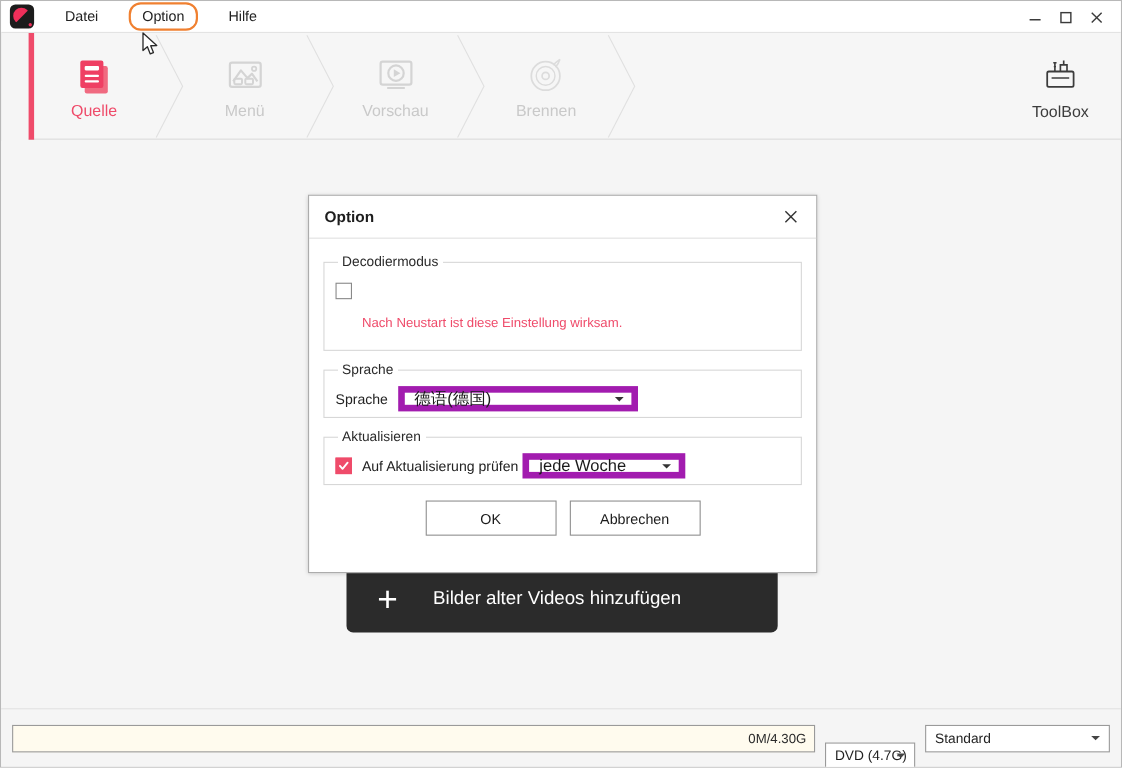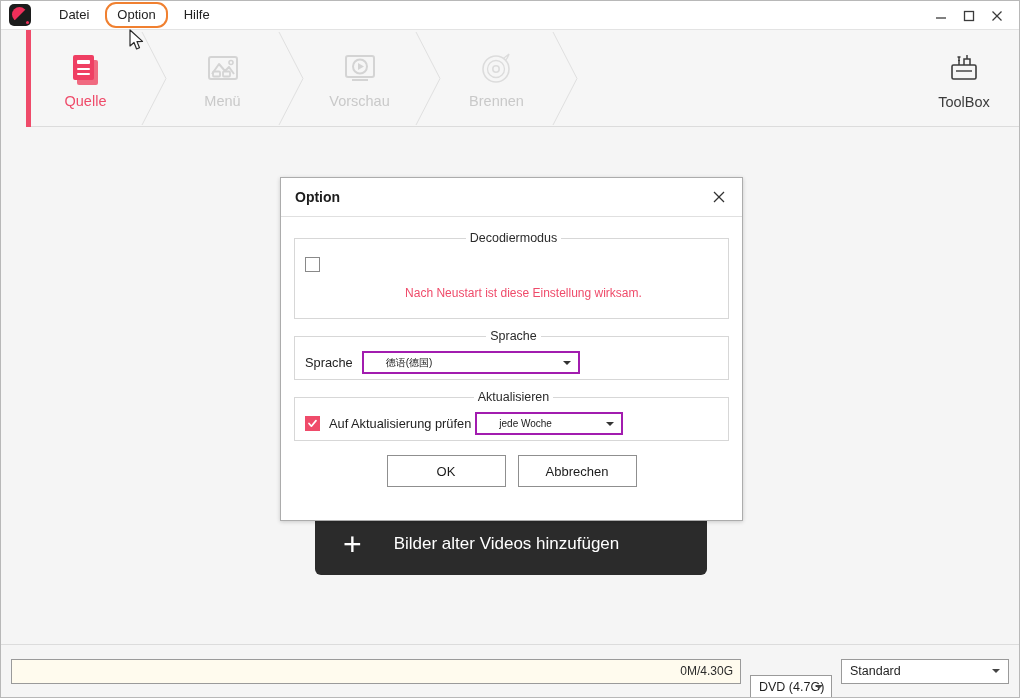--- a/index.html
+++ b/index.html
@@ -59,21 +59,21 @@
     right: 2px; bottom: 2px;
     width: 3px; height: 3px;
     background: #ef2f5a;
     border-radius: 50%;
   }
 
   .menu {
     display: flex;
     align-items: center;
     margin-left: 16px;
-    gap: 4px;
+    gap: 16px;
   }
   .menu-item {
     font-size: 13px;
     color: #222;
     padding: 3px 10px;
     border-radius: 4px;
     border: 2px solid transparent;
     line-height: 16px;
     white-space: nowrap;
   }
@@ -270,21 +270,20 @@
     color: #1d1d1d;
     flex: 1 1 auto;
   }
   .dialog-close {
     width: 22px; height: 22px;
     display: flex; align-items: center; justify-content: center;
     color: #333;
   }
   .dialog-body {
     padding: 14px 13px 0 13px;
-    text-align: center;
   }
 
   fieldset.group {
     border: 1px solid #d7d7d7;
     margin: 0 0 10px 0;
     padding: 6px 10px 10px 10px;
   }
   fieldset.group legend {
     font-size: 12.5px;
     color: #2b2b2b;
@@ -331,27 +330,27 @@
     align-items: center;
     margin-top: 2px;
   }
   .field-label {
     font-size: 12.8px;
     color: #232323;
     margin-right: 9px;
   }
   .select {
     height: 23px;
-    border: 2px solid #a21caf;
+    border: 6px solid #a21caf;
     background: #ffffff;
     position: relative;
     display: flex;
     align-items: center;
-    padding-left: 22px;
-    font-size: 10px;
+    padding-left: 9px;
+    font-size: 15px;
     color: #1a1a1a;
   }
   .select .arrow {
     position: absolute;
     right: 7px; top: 50%;
     transform: translateY(-50%);
     width: 0; height: 0;
     border-left: 4px solid transparent;
     border-right: 4px solid transparent;
     border-top: 4px solid #333;

